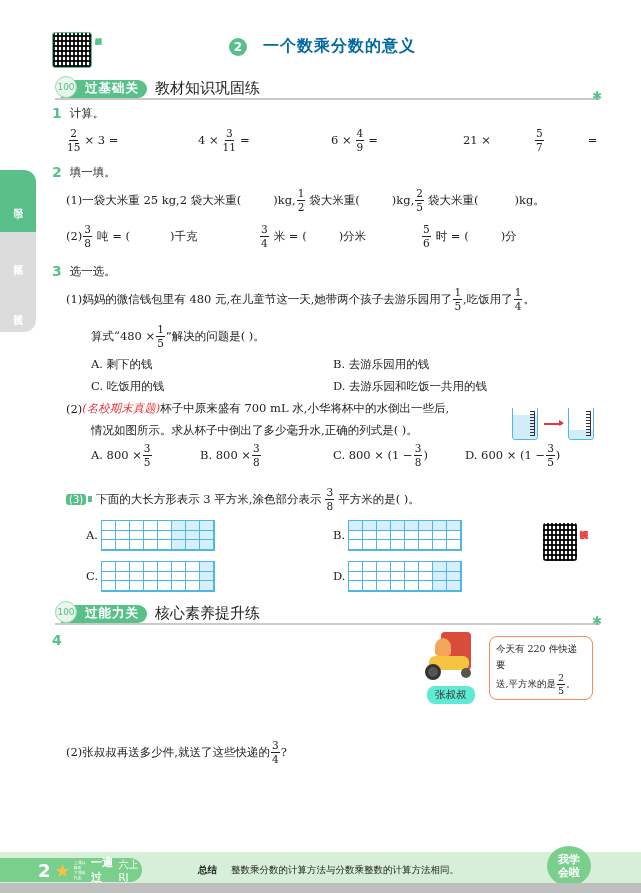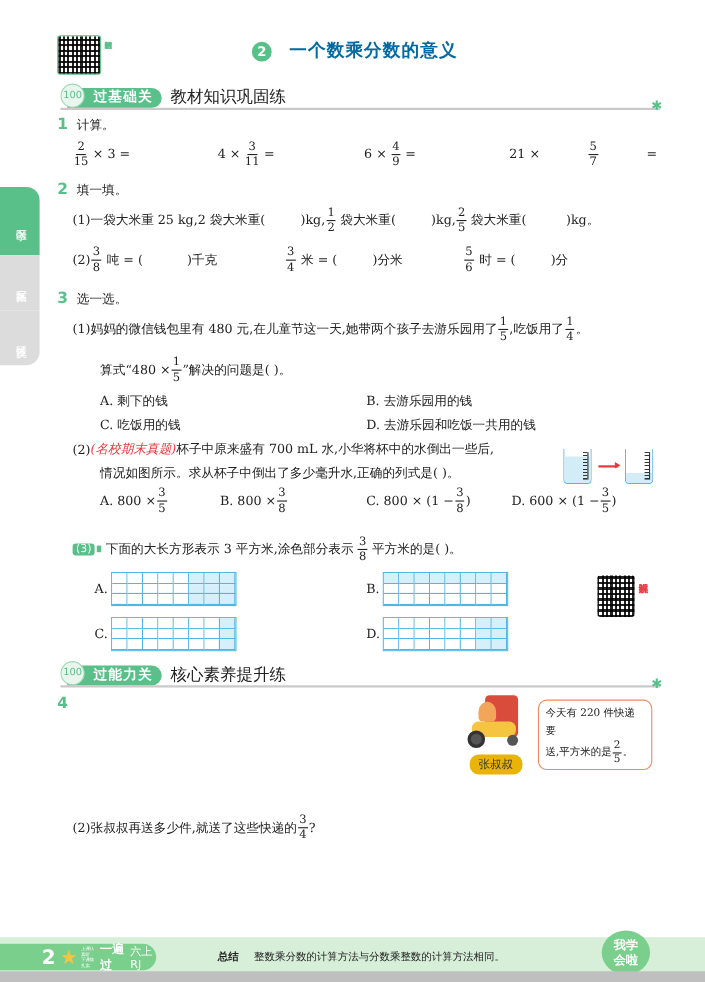--- a/index.html
+++ b/index.html
@@ -37,21 +37,21 @@
   
   .grid { display: grid; grid-template-columns: repeat(8, 14px); grid-template-rows: repeat(3, 9.5px); border: 1.5px solid #4fb6e6; }
   .grid div { border-right: 1px solid #4fb6e6; border-bottom: 1px solid #4fb6e6; background: #fff; }
   .grid div.shaded { background: #d6f0fb; }
 
   .beaker { width: 26px; height: 32px; border: 1.5px solid #4fb6e6; border-top: none; border-radius: 0 0 4px 4px; position: relative; overflow: hidden; background: #fff; }
   .beaker .water { position: absolute; left: 0; right: 0; bottom: 0; background: #d2ecf8; }
   .beaker .ticks { position: absolute; right: 2px; top: 3px; bottom: 3px; width: 5px; background: repeating-linear-gradient(180deg, #333 0 1px, transparent 1px 3px); border-right: 1px solid #333; }
 
   .bubble { border: 1.3px solid #f08a5d; border-radius: 8px; padding: 4px 6px; font-size: 9.5px; line-height: 16px; background: #fff; }
-  .name-tag { background: #eab308; border-radius: 8px; padding: 2px 8px; font-size: 10.5px; color: #333; }
+  .name-tag { background: #5eead4; border-radius: 8px; padding: 2px 8px; font-size: 10.5px; color: #333; }
 
   .footer { left: 0; top: 852px; width: 641px; height: 41px; background: #d7efd9; }
   .footer-pill { left: 0; top: 858px; width: 142px; height: 24px; background: #7bcf8c; border-radius: 0 12px 12px 0; display: flex; align-items: center; color: #fff; }
   .footer-bottom { left: 0; top: 883px; width: 641px; height: 10px; background: #bfbfbf; }
   .badge-wo { width: 44px; height: 40px; border-radius: 50%; background: #7bcf8c; color: #fff; font-weight: bold; font-size: 11px; display: flex; align-items: center; justify-content: center; text-align: center; line-height: 13px; font-family: "DejaVu Sans", sans-serif; }
 </style>
 </head>
 <body>
 
 <div class="abs" style="left:52px;top:32px;display:flex;align-items:flex-start;gap:2px;">

